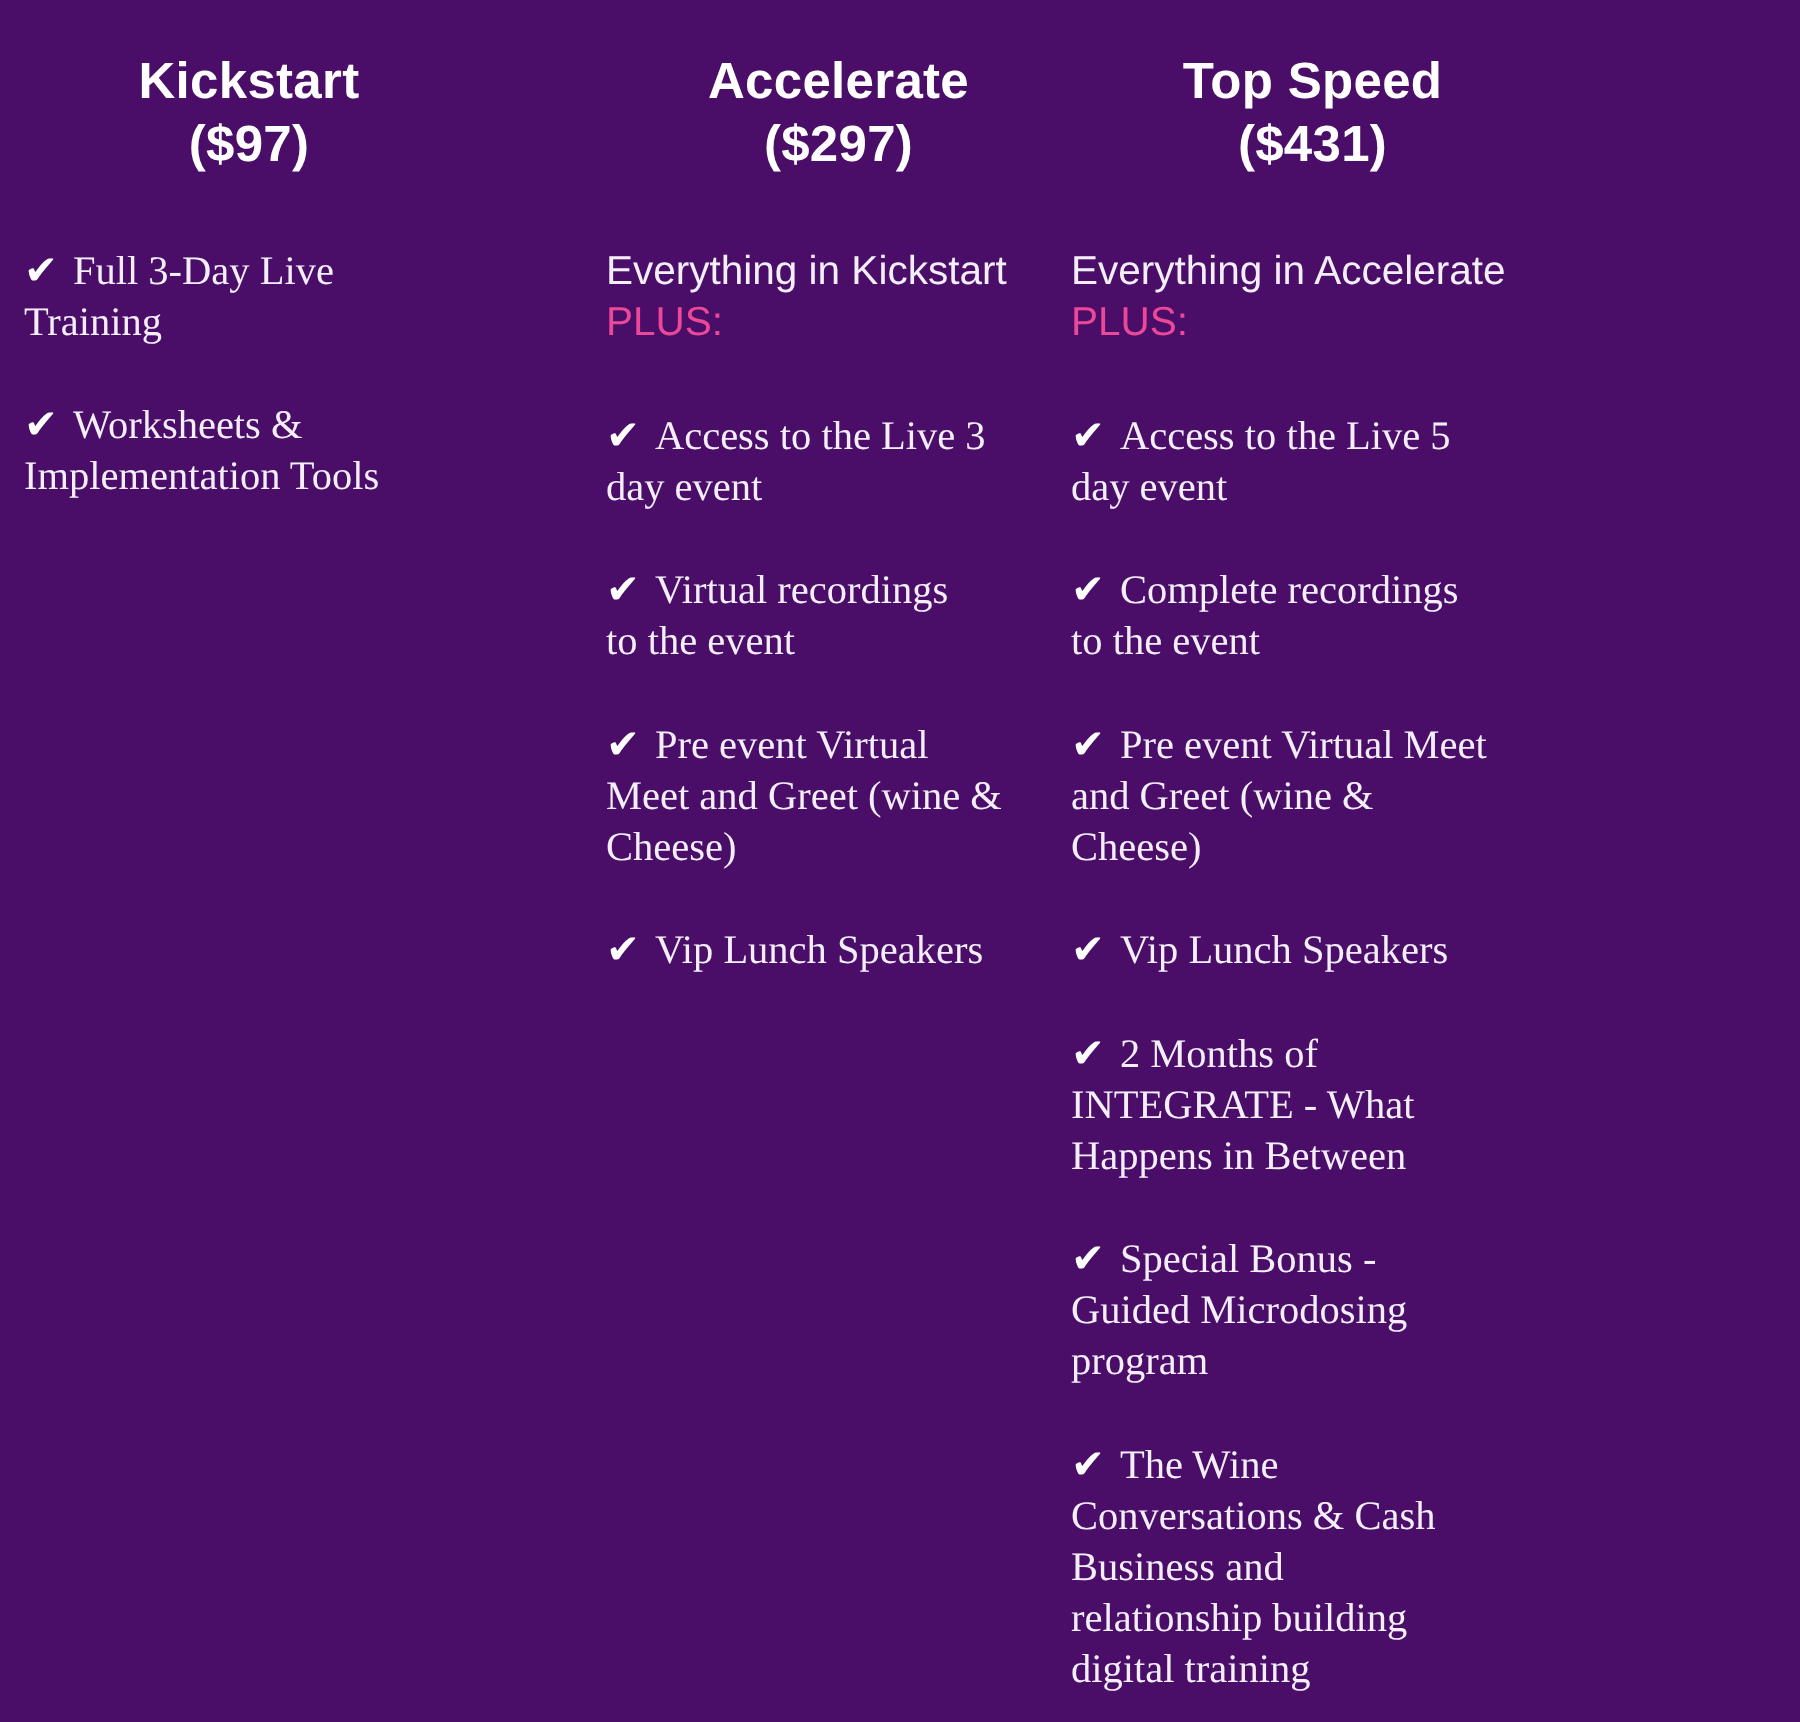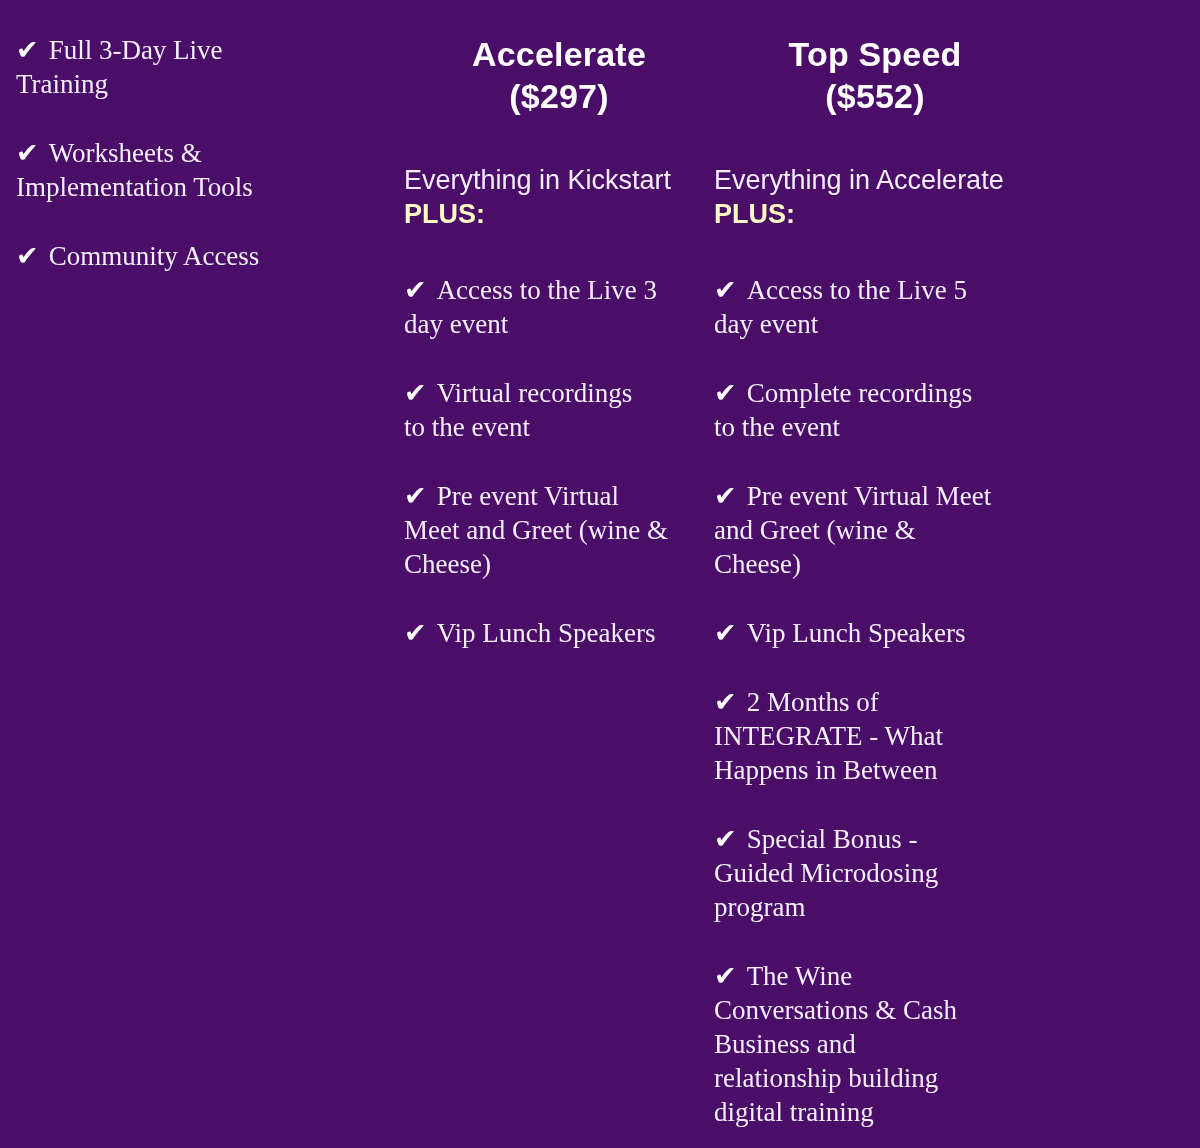--- a/index.html
+++ b/index.html
@@ -38,22 +38,22 @@
     letter-spacing: 0.2px;
   }
   .plan-intro {
     margin: 0 0 42px 0;
     font-size: 27px;
     line-height: 34px;
     font-weight: 400;
     color: #f4eefb;
   }
   .plan-intro .plus {
-    font-weight: 700;
-    color: #fef9c3;
+    font-weight: 400;
+    color: #ec4899;
   }
   .feature {
     margin: 0 0 35px 0;
     font-size: 27px;
     line-height: 34px;
     font-weight: 400;
     color: #f4eefb;
     font-family: Liberation Serif, serif;
   }
   .feature:last-child { margin-bottom: 0; }
@@ -64,42 +64,42 @@
   .ft {
     white-space: pre-line;
   }
 </style>
 </head>
 <body style="background: rgb(74, 14, 105);">
 
 <div class="pricing-table">
 
   <section class="plan-column col-kickstart">
+    <h2 class="plan-title"><span>Kickstart</span><br><span>($97)</span></h2>
     <p class="feature"><span class="check">✔</span><span class="ft">Full 3-Day Live
 Training</span></p>
     <p class="feature"><span class="check">✔</span><span class="ft">Worksheets &amp;
 Implementation Tools</span></p>
-    <p class="feature"><span class="check">✔</span><span class="ft">Community Access</span></p>
   </section>
 
   <section class="plan-column col-accelerate">
     <h2 class="plan-title"><span>Accelerate</span><br><span>($297)</span></h2>
     <p class="plan-intro"><span>Everything in Kickstart</span><br><span class="plus">PLUS:</span></p>
     <p class="feature"><span class="check">✔</span><span class="ft">Access to the Live 3
 day event</span></p>
     <p class="feature"><span class="check">✔</span><span class="ft">Virtual recordings
 to the event</span></p>
     <p class="feature"><span class="check">✔</span><span class="ft">Pre event Virtual
 Meet and Greet (wine &amp;
 Cheese)</span></p>
     <p class="feature"><span class="check">✔</span><span class="ft">Vip Lunch Speakers</span></p>
   </section>
 
   <section class="plan-column col-topspeed">
-    <h2 class="plan-title"><span>Top Speed</span><br><span>($552)</span></h2>
+    <h2 class="plan-title"><span>Top Speed</span><br><span>($431)</span></h2>
     <p class="plan-intro"><span>Everything in Accelerate</span><br><span class="plus">PLUS:</span></p>
     <p class="feature"><span class="check">✔</span><span class="ft">Access to the Live 5
 day event</span></p>
     <p class="feature"><span class="check">✔</span><span class="ft">Complete recordings
 to the event</span></p>
     <p class="feature"><span class="check">✔</span><span class="ft">Pre event Virtual Meet
 and Greet (wine &amp;
 Cheese)</span></p>
     <p class="feature"><span class="check">✔</span><span class="ft">Vip Lunch Speakers</span></p>
     <p class="feature"><span class="check">✔</span><span class="ft">2 Months of

